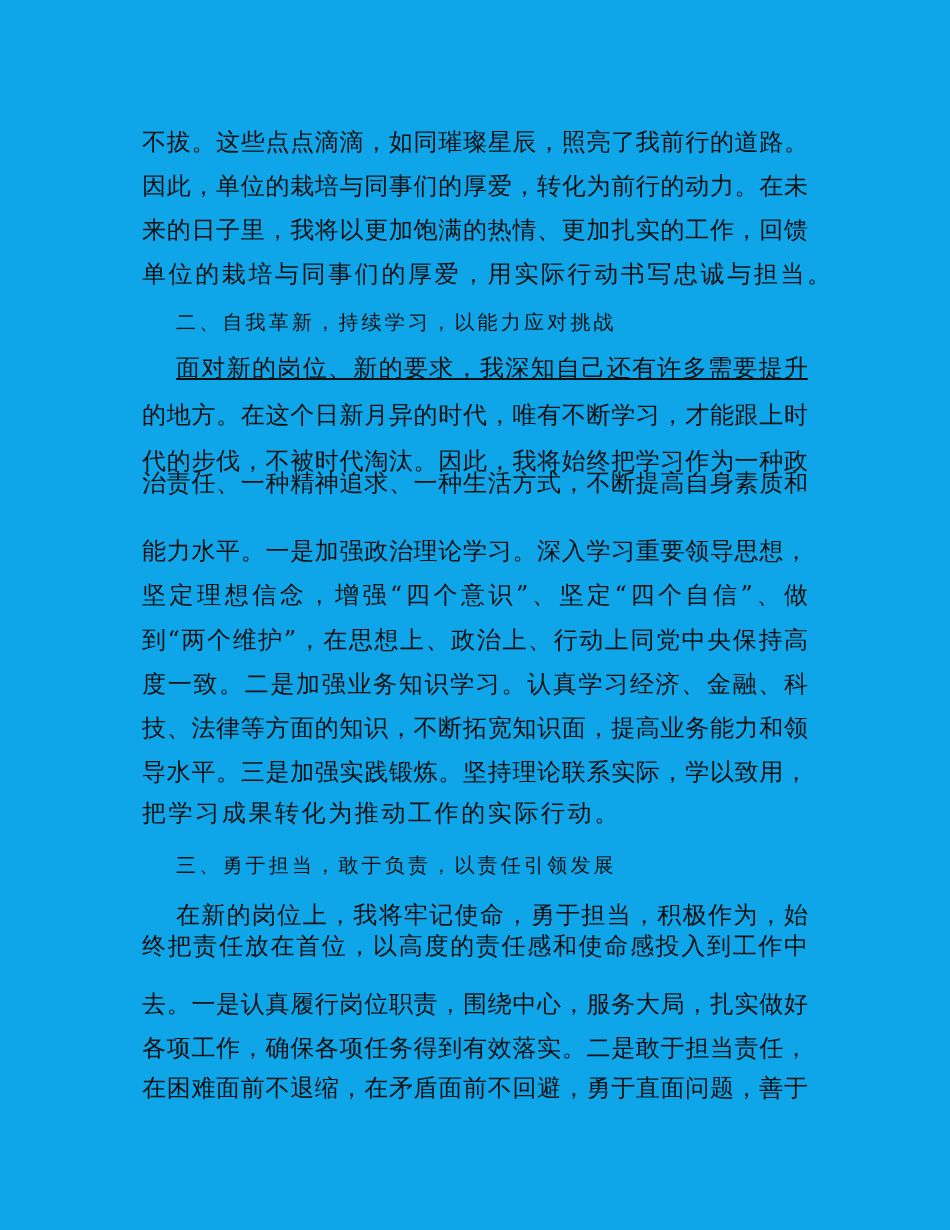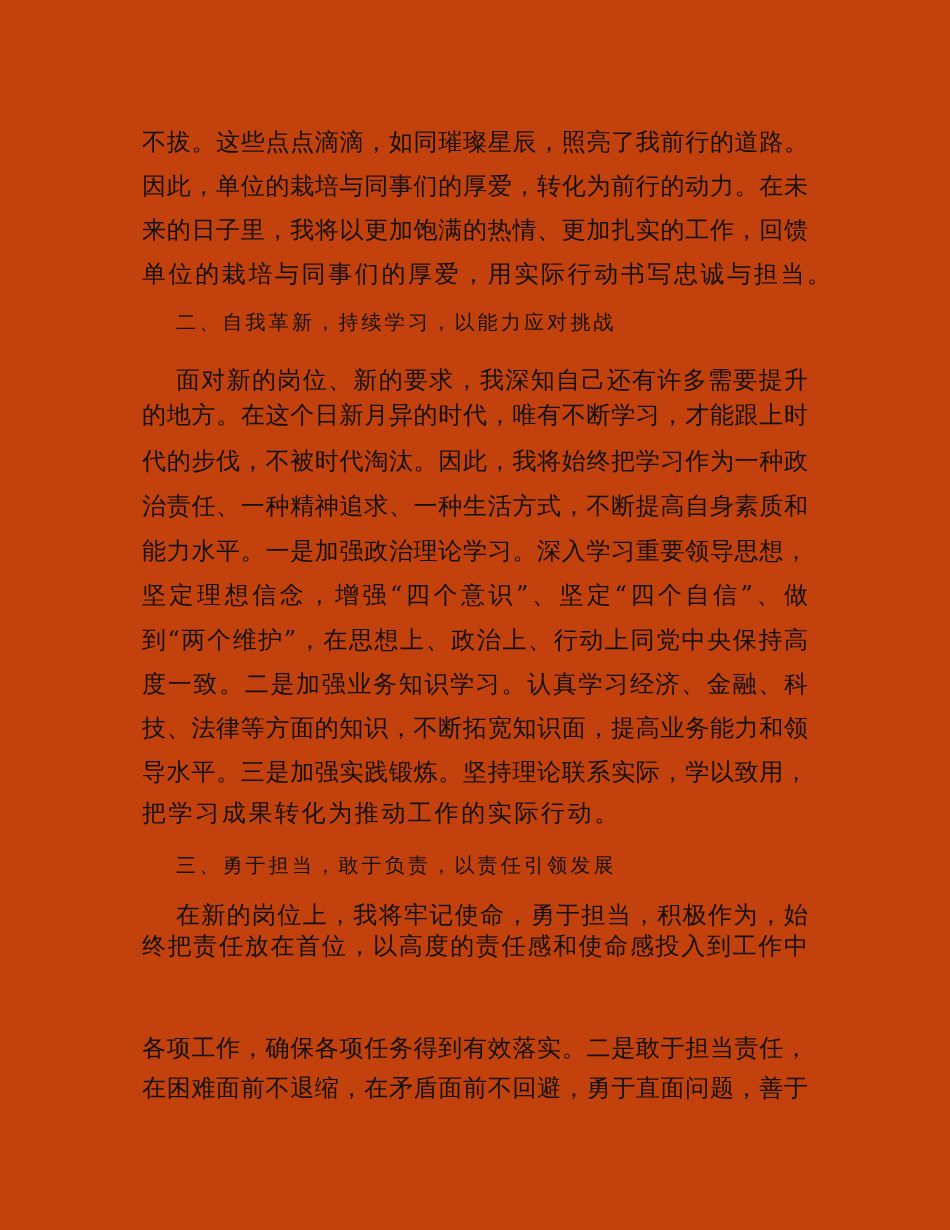--- a/index.html
+++ b/index.html
@@ -13,21 +13,21 @@
     position: relative;
     overflow: hidden;
     font-family: "DejaVu Serif", "Liberation Serif", serif;
     color: #000000;
   }
   .page {
     position: absolute;
     left: 0; top: 0;
     width: 950px;
     height: 1230px;
-    background: #c2410c;
+    background: #0ea5e9;
   }
   .line {
     position: absolute;
     left: 142px;
     width: 666px;
     height: 32px;
     line-height: 32px;
     font-size: 24px;
     white-space: nowrap;
     text-align: justify;
@@ -58,32 +58,33 @@
 
 <div class="page">
 
   <div class="line" style="top:126px;">不拔。这些点点滴滴，如同璀璨星辰，照亮了我前行的道路。</div>
   <div class="line" style="top:170px;">因此，单位的栽培与同事们的厚爱，转化为前行的动力。在未</div>
   <div class="line" style="top:214px;">来的日子里，我将以更加饱满的热情、更加扎实的工作，回馈</div>
   <div class="line last" style="top:258px;">单位的栽培与同事们的厚爱，用实际行动书写忠诚与担当。</div>
 
   <div class="heading" style="top:306px;">二、自我革新，持续学习，以能力应对挑战</div>
 
-  <div class="line indent" style="top:364px;">面对新的岗位、新的要求，我深知自己还有许多需要提升</div>
+  <div class="line indent" style="top:352px;text-decoration:underline;">面对新的岗位、新的要求，我深知自己还有许多需要提升</div>
   <div class="line" style="top:399px;">的地方。在这个日新月异的时代，唯有不断学习，才能跟上时</div>
   <div class="line" style="top:445px;">代的步伐，不被时代淘汰。因此，我将始终把学习作为一种政</div>
-  <div class="line" style="top:490px;">治责任、一种精神追求、一种生活方式，不断提高自身素质和</div>
+  <div class="line" style="top:467px;">治责任、一种精神追求、一种生活方式，不断提高自身素质和</div>
   <div class="line" style="top:535px;">能力水平。一是加强政治理论学习。深入学习重要领导思想，</div>
   <div class="line" style="top:579px;">坚定理想信念，增强“四个意识”、坚定“四个自信”、做</div>
   <div class="line" style="top:624px;">到“两个维护”，在思想上、政治上、行动上同党中央保持高</div>
   <div class="line" style="top:668px;">度一致。二是加强业务知识学习。认真学习经济、金融、科</div>
   <div class="line" style="top:712px;">技、法律等方面的知识，不断拓宽知识面，提高业务能力和领</div>
   <div class="line" style="top:756px;">导水平。三是加强实践锻炼。坚持理论联系实际，学以致用，</div>
   <div class="line last" style="top:797px;">把学习成果转化为推动工作的实际行动。</div>
 
   <div class="heading" style="top:849px;">三、勇于担当，敢于负责，以责任引领发展</div>
 
   <div class="line indent" style="top:899px;">在新的岗位上，我将牢记使命，勇于担当，积极作为，始</div>
   <div class="line" style="top:889px;margin-top:41px;">终把责任放在首位，以高度的责任感和使命感投入到工作中</div>
+  <div class="line" style="top:988px;">去。一是认真履行岗位职责，围绕中心，服务大局，扎实做好</div>
   <div class="line" style="top:1032px;">各项工作，确保各项任务得到有效落实。二是敢于担当责任，</div>
   <div class="line" style="top:1072px;">在困难面前不退缩，在矛盾面前不回避，勇于直面问题，善于</div>
 
 </div>
 
 </body></html>

